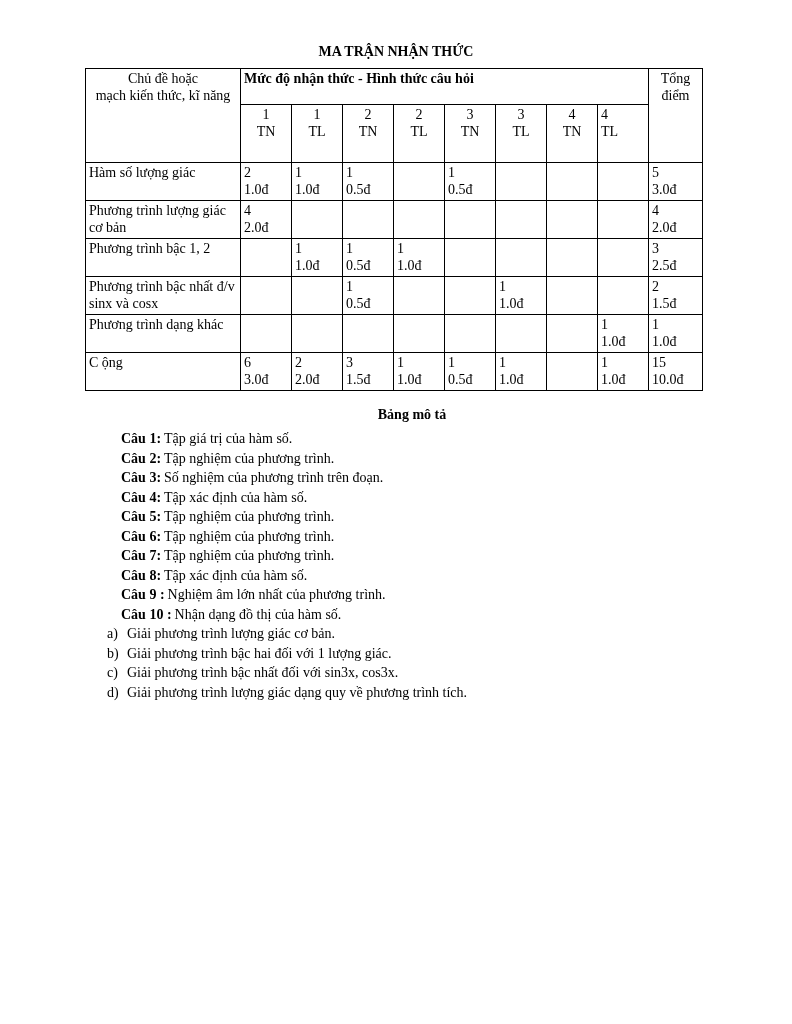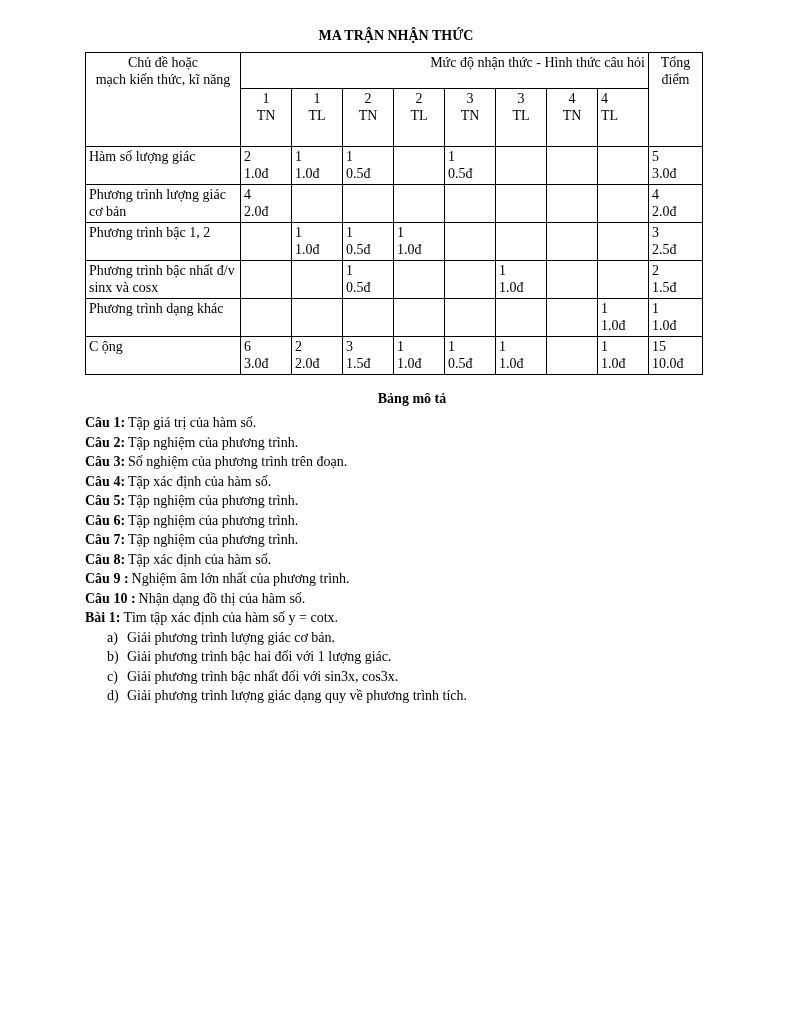--- a/index.html
+++ b/index.html
@@ -7,53 +7,53 @@
   body {
     width: 792px; height: 1024px;
     background: #ffffff; color: #000000;
     font-family: "Liberation Serif", serif;
     font-size: 14px;
     overflow: hidden;
   }
   .page { width: 792px; height: 1024px; padding-top: 28px; }
   .doc-title {
     text-align: center; font-weight: bold; font-size: 14px;
-    margin: 0 0 8px 0;
+    margin: 16px 0 8px 0;
   }
   table.mtable {
     border-collapse: collapse; table-layout: fixed;
     margin-left: 85px;
   }
   table.mtable td {
     border: 1px solid #000;
     vertical-align: top;
     padding: 1px 3px;
     font-size: 14px;
     line-height: 1.22;
     overflow: hidden;
   }
   td.hdr-topic { text-align: center; }
-  td.hdr-mid { text-align: right; font-weight: normal; height: 36px; }
+  td.hdr-mid { text-align: left; font-weight: bold; height: 36px; }
   td.hdr-total { text-align: center; }
   td.lvl { text-align: center; height: 58px; }
   td.row-label { height: 38px; }
   .cf {
     display: flex; flex-direction: column;
     justify-content: space-between;
     height: 34px;
   }
   .cf .count { text-align: left; }
   .cf .score { text-align: left; }
   .desc-heading {
     text-align: center; font-weight: bold;
     margin: 16px 0 6px 0;
     padding-left: 32px;
   }
   .desc { margin-left: 85px; margin-right: 60px; }
-  .desc-line { line-height: 19.5px; }
+  .desc-line { line-height: 19.5px; margin-left: 36px; }
   .desc-label { font-weight: bold; margin-right: 3px; }
   .sub-line { line-height: 19.5px; margin-left: 22px; }
   .sub-letter { display: inline-block; width: 20px; }
 </style>
 </head>
 <body>
 
 <div class="page">
 
   <div class="doc-title">MA TRẬN NHẬN THỨC</div>
@@ -474,21 +474,20 @@
     <div class="desc-line"><span class="desc-label">Câu 1:</span><span>Tập giá trị của hàm số.</span></div>
     <div class="desc-line"><span class="desc-label">Câu 2:</span><span>Tập nghiệm của phương trình.</span></div>
     <div class="desc-line"><span class="desc-label">Câu 3:</span><span>Số nghiệm của phương trình trên đoạn.</span></div>
     <div class="desc-line"><span class="desc-label">Câu 4:</span><span>Tập xác định của hàm số.</span></div>
     <div class="desc-line"><span class="desc-label">Câu 5:</span><span>Tập nghiệm của phương trình.</span></div>
     <div class="desc-line"><span class="desc-label">Câu 6:</span><span>Tập nghiệm của phương trình.</span></div>
     <div class="desc-line"><span class="desc-label">Câu 7:</span><span>Tập nghiệm của phương trình.</span></div>
     <div class="desc-line"><span class="desc-label">Câu 8:</span><span>Tập xác định của hàm số.</span></div>
     <div class="desc-line"><span class="desc-label">Câu 9 :</span><span>Nghiệm âm lớn nhất của phương trình.</span></div>
     <div class="desc-line"><span class="desc-label">Câu 10 :</span><span>Nhận dạng đồ thị của hàm số.</span></div>
-    <div class="desc-line"><span class="desc-label">Bài 1:</span><span>Tìm tập xác định của hàm số y = cotx.</span></div>
 
     <div class="sub-line"><span class="sub-letter">a)</span><span>Giải phương trình lượng giác cơ bản.</span></div>
     <div class="sub-line"><span class="sub-letter">b)</span><span>Giải phương trình bậc hai đối với 1 lượng giác.</span></div>
     <div class="sub-line"><span class="sub-letter">c)</span><span>Giải phương trình  bậc nhất đối với sin3x, cos3x.</span></div>
     <div class="sub-line"><span class="sub-letter">d)</span><span>Giải phương trình lượng giác dạng quy về phương trình tích.</span></div>
   </div>
 
 </div>
 
 </body></html>

